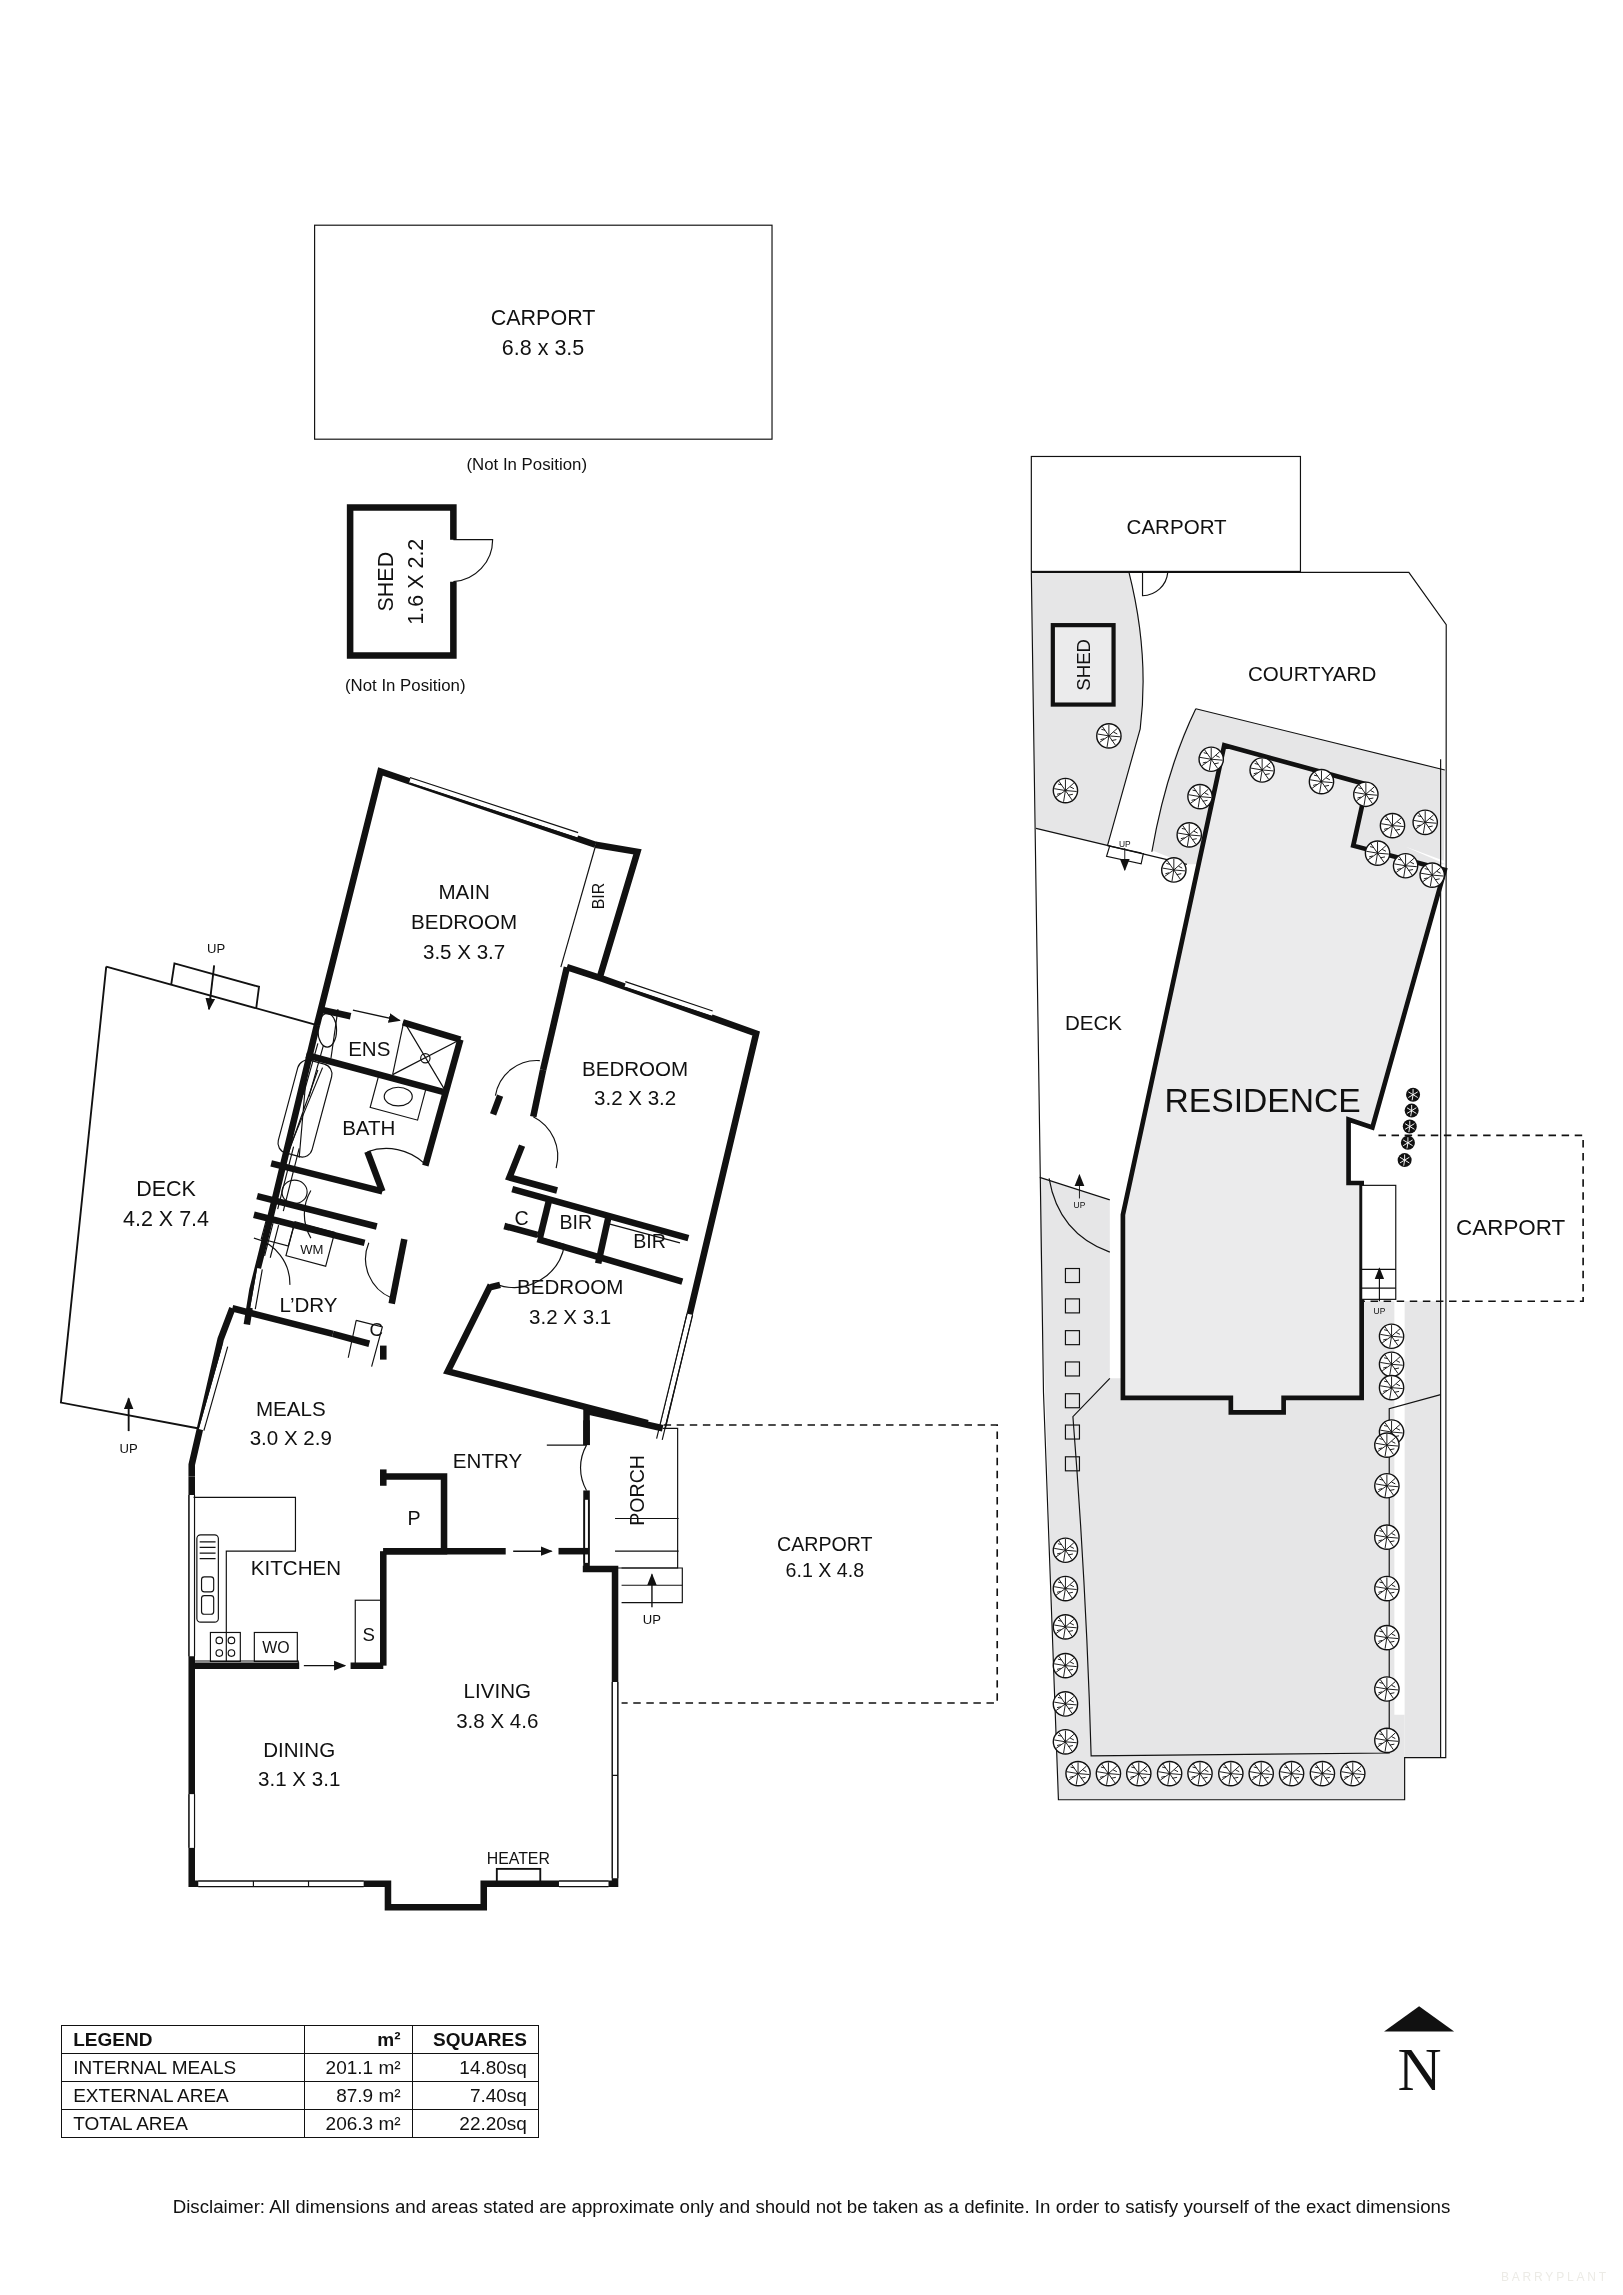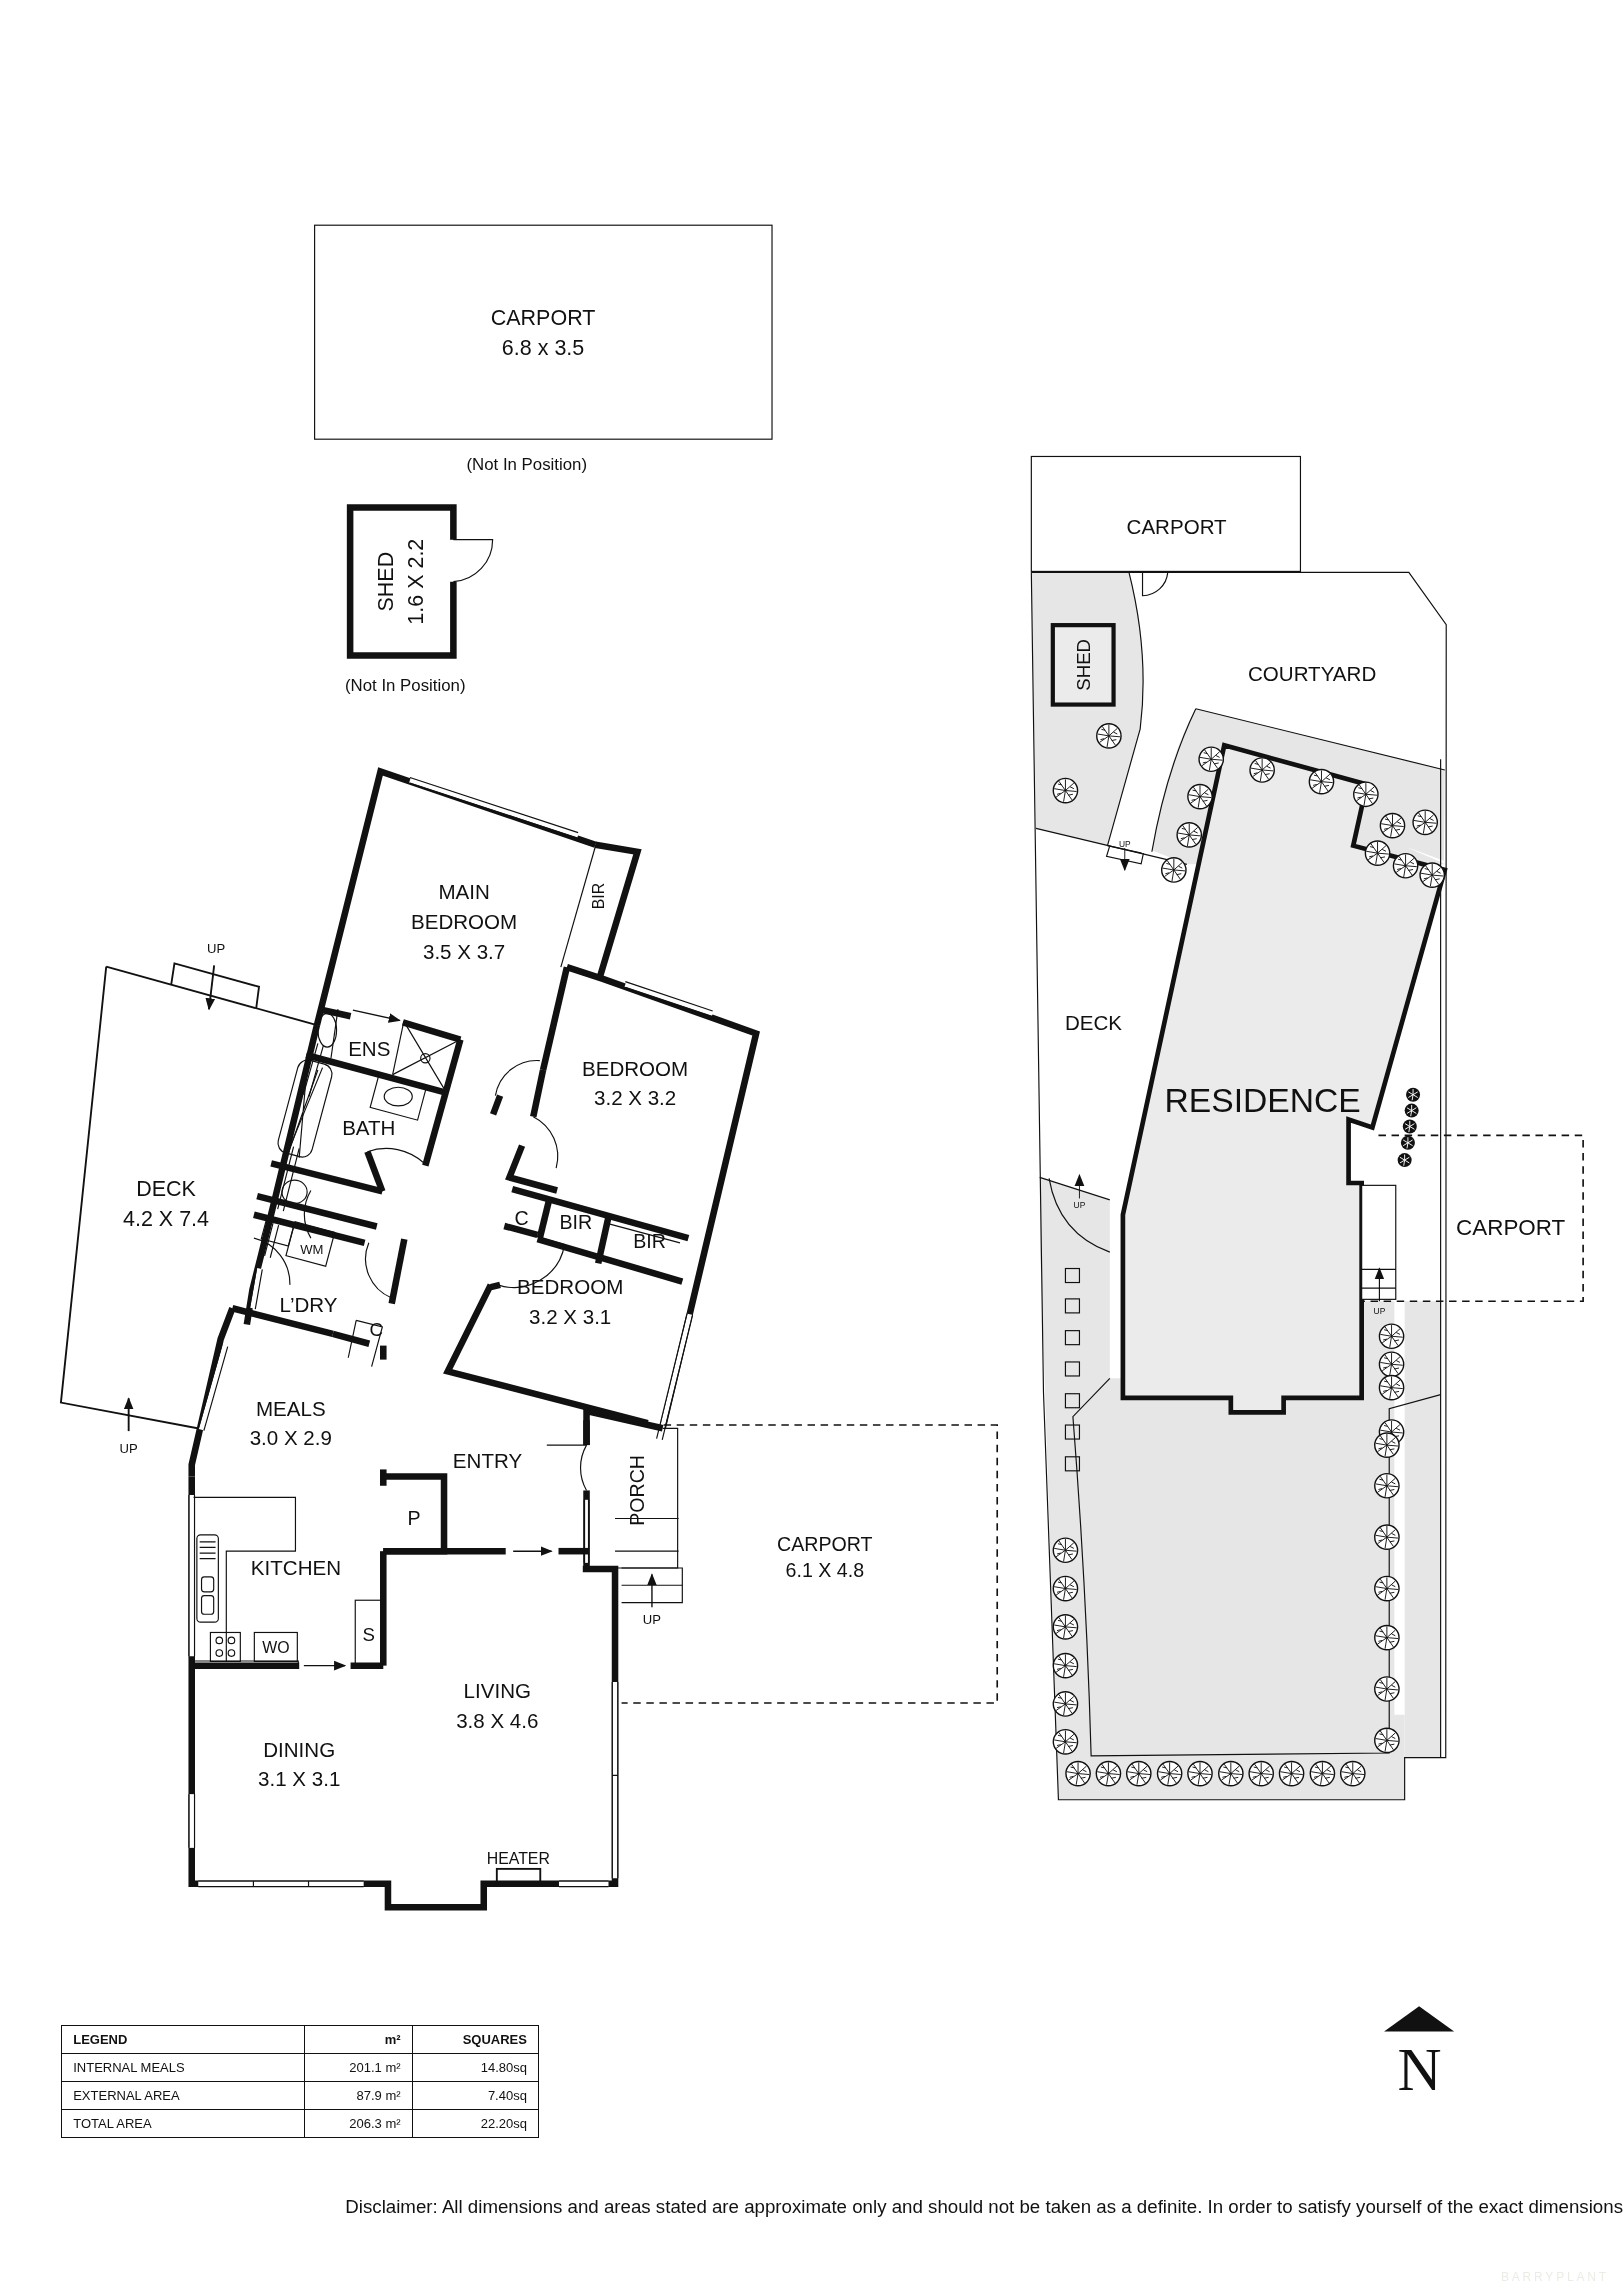--- a/index.html
+++ b/index.html
@@ -5,27 +5,27 @@
   html, body { margin: 0; padding: 0; background: #ffffff; }
   body { width: 1623px; height: 2295px; position: relative; overflow: hidden; font-family: "Liberation Sans", sans-serif; }
   svg { position: absolute; left: 0; top: 0; }
   .lbl { font-family: "Liberation Sans", sans-serif; fill: #111111; }
   .wall { stroke: #111; stroke-width: 14; fill: none; stroke-linejoin: miter; stroke-linecap: butt; }
   .thin { stroke: #111; stroke-width: 4; fill: none; }
   .hair { stroke: #111; stroke-width: 2.5; fill: none; }
   .dash { stroke: #111; stroke-width: 3.5; fill: none; stroke-dasharray: 16 12; }
   .site-fill { fill: #e6e6e7; }
   .house-fill { fill: #ebebec; }
-  .legend-table { position: absolute; left: 61px; top: 2025px; border-collapse: collapse; font-family: "Liberation Sans", sans-serif; font-size: 13px; color: #111; }
+  .legend-table { position: absolute; left: 61px; top: 2025px; border-collapse: collapse; font-family: "Liberation Sans", sans-serif; font-size: 19px; color: #111; }
   .legend-table td, .legend-table th { border: 1.4px solid #111; height: 27px; padding: 0 11.2px; white-space: nowrap; }
   .legend-table th { font-weight: bold; text-align: center; }
   .legend-table th.first, .legend-table td.first { text-align: left; width: 220px; }
   .legend-table .c2 { width: 84px; text-align: right; }
   .legend-table .c3 { width: 103px; text-align: right; }
-  .disclaimer { position: absolute; left: 0; width: 1623px; top: 2196px; text-align: right; font-family: "Liberation Sans", sans-serif; font-size: 18.7px; line-height: 22.4px; color: #111; }
+  .disclaimer { position: absolute; left: 0; width: 1623px; top: 2196px; text-align: center; font-family: "Liberation Sans", sans-serif; font-size: 18.7px; line-height: 22.4px; color: #111; }
   .disclaimer div { white-space: nowrap; }
   .north { position: absolute; left: 1383px; top: 2006px; width: 73px; height: 93px; }
   .north-n { position: absolute; left: 0; top: 33px; width: 73px; text-align: center; font-family: "Liberation Serif", serif; font-size: 61px; line-height: 61px; color: #111; }
   .watermark { position: absolute; left: 1501px; top: 2270px; font-family: "Liberation Sans", sans-serif; font-size: 12px; letter-spacing: 2.8px; color: #ecebe6; }
 </style>
 </head>
 <body>
 
 <svg width="1623" height="2295" viewBox="0 0 3473 4912" xmlns="http://www.w3.org/2000/svg">
   <defs>

